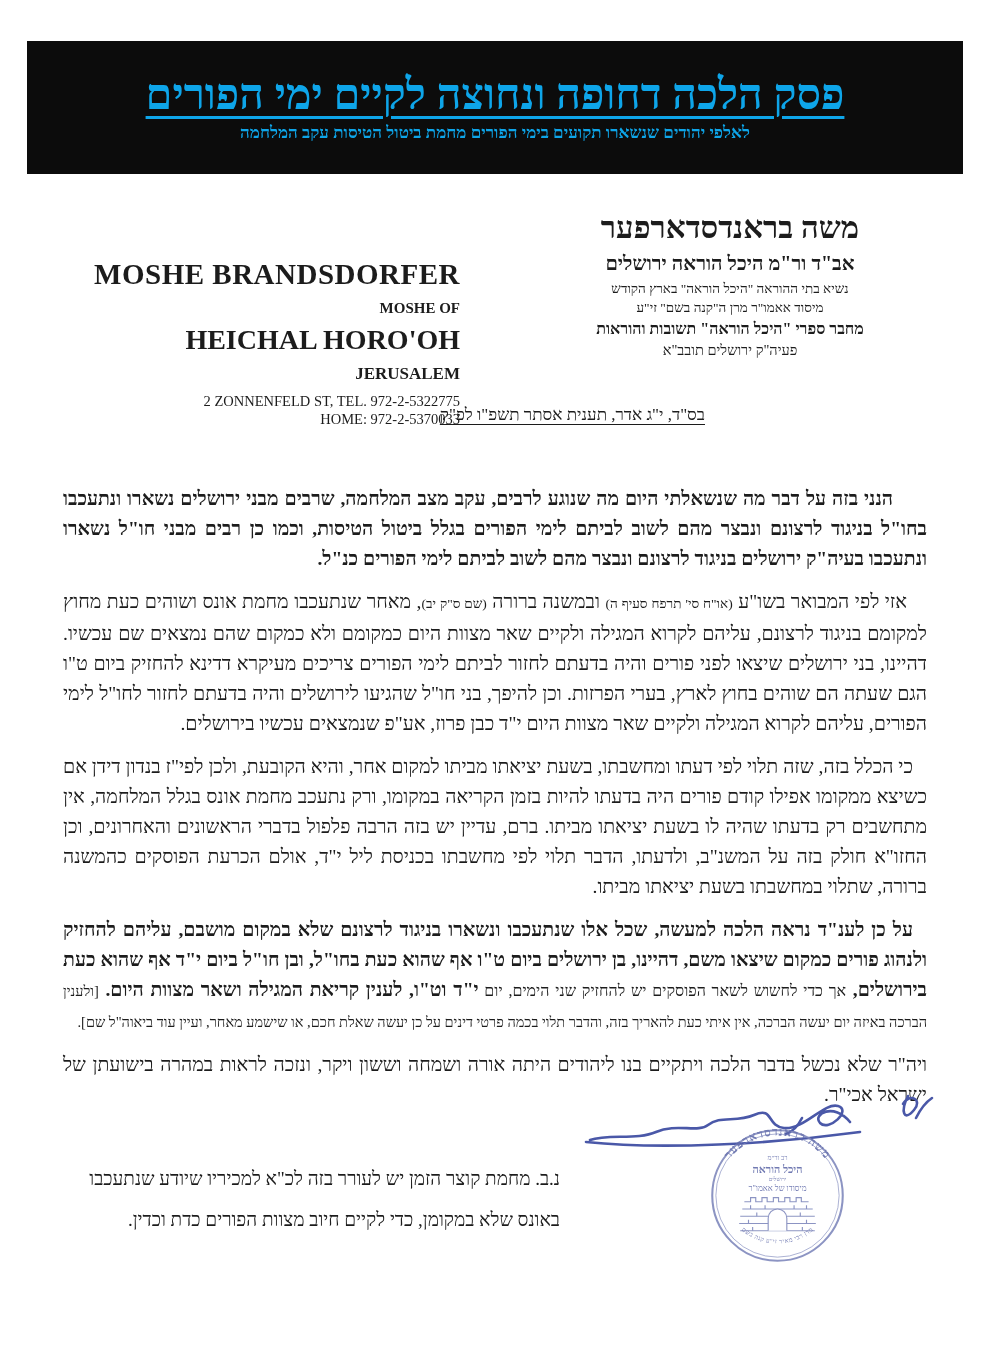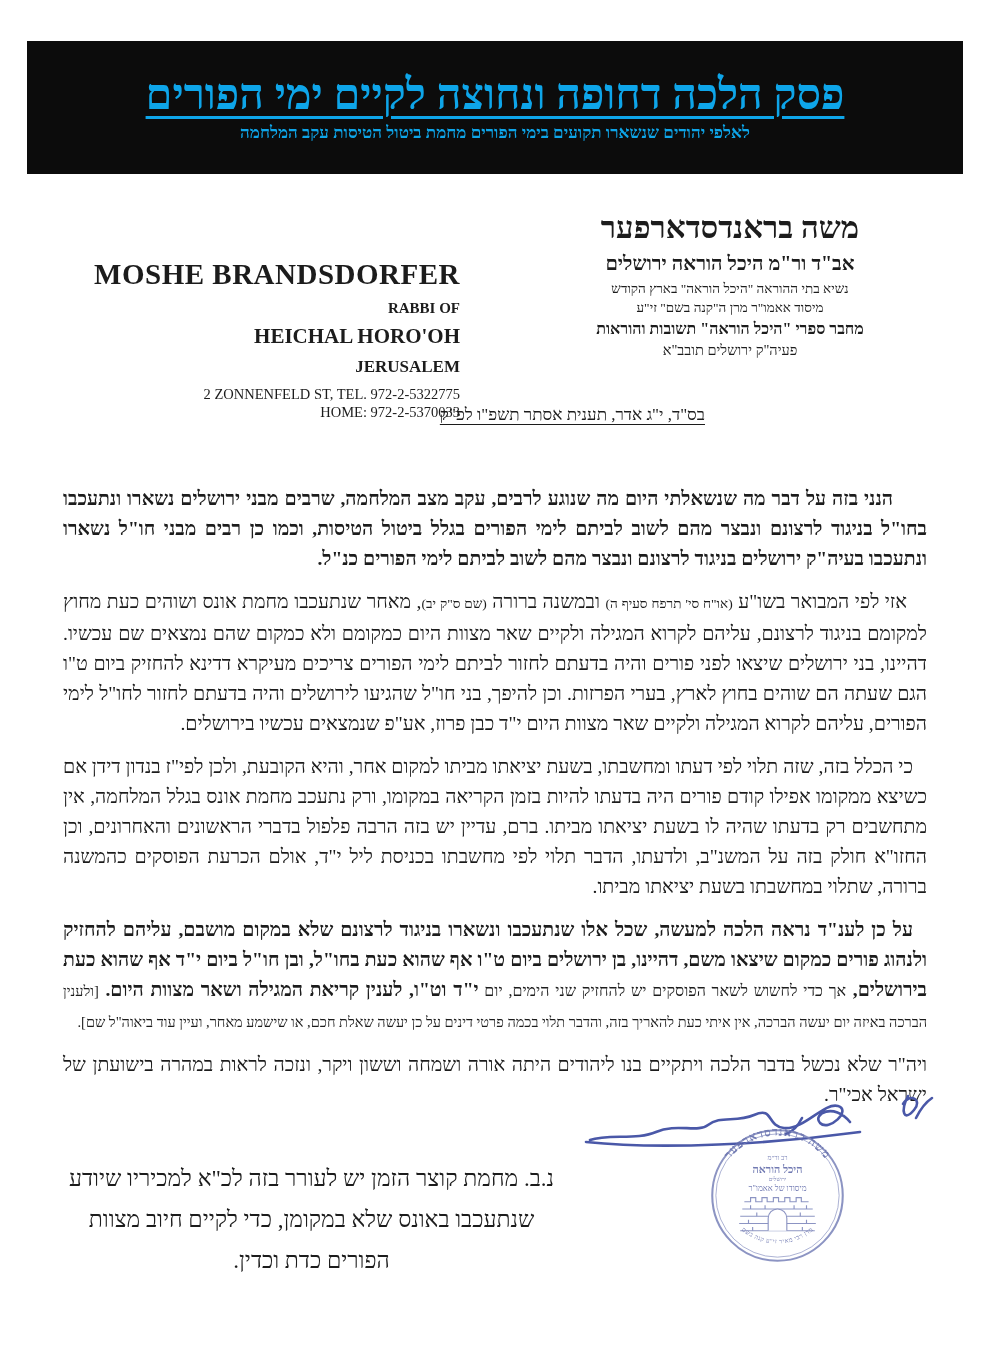--- a/index.html
+++ b/index.html
@@ -20,21 +20,21 @@
     text-decoration:underline;text-underline-offset:7px;text-decoration-thickness:3px;
     direction:rtl;white-space:nowrap;
   }
   .banner-subtitle{
     font-size:17px;font-weight:700;direction:rtl;white-space:nowrap;
   }
   
   .lh-en{position:absolute;left:60px;top:218px;width:400px;text-align:right;margin-top:40px;}
   .lh-en .name{font-size:29px;font-weight:700;letter-spacing:.5px;}
   .lh-en .rabbi-of{font-size:15px;font-weight:700;margin-top:9px;}
-  .lh-en .org{font-size:21px;font-weight:700;margin-top:7px;}
+  .lh-en .org{font-size:28px;font-weight:700;margin-top:7px;}
   .lh-en .city{font-size:17px;font-weight:700;margin-top:8px;}
   .lh-en .addr{font-size:14.5px;margin-top:9px;}
   .lh-en .home{font-size:14.5px;margin-top:1px;}
   .lh-he{position:absolute;left:525px;top:210px;width:410px;text-align:center;direction:rtl;}
   .lh-he .name{font-size:31px;font-weight:700;}
   .lh-he .title2{font-size:20px;font-weight:700;margin-top:6px;}
   .lh-he .sub1{font-size:13.5px;margin-top:6px;}
   .lh-he .sub2{font-size:13.5px;margin-top:3px;}
   .lh-he .sub3{font-size:16px;font-weight:700;margin-top:4px;}
   .lh-he .sub4{font-size:14.5px;margin-top:4px;}
@@ -56,36 +56,36 @@
   .p4{text-indent:14px;}
   .seg-small{font-size:13.5px;}
   .seg-reg{font-weight:400;font-size:16px;}
   .seg-bracket{font-weight:400;font-size:14.5px;}
   
   .signature{position:absolute;left:552px;top:1088px;width:385px;height:72px;}
   .stamp{position:absolute;left:705px;top:1123px;width:145px;height:145px;opacity:.88;}
   
   .ps-note{
     position:absolute;left:63px;top:1158px;width:497px;direction:rtl;
-    text-align:center;font-size:23px;line-height:41px;
+    text-align:right;font-size:19px;line-height:41px;
   }
 </style>
 </head>
 <body>
 
 <div class="page">
 
   <div class="banner">
     <div class="banner-title">פסק הלכה דחופה ונחוצה לקיים ימי הפורים</div>
     <div class="banner-subtitle">לאלפי יהודים שנשארו תקועים בימי הפורים מחמת ביטול הטיסות עקב המלחמה</div>
   </div>
 
   <div class="lh-en">
     <div class="name">MOSHE BRANDSDORFER</div>
-    <div class="rabbi-of">RABBI OF</div>
+    <div class="rabbi-of">MOSHE OF</div>
     <div class="org">HEICHAL HORO'OH</div>
     <div class="city">JERUSALEM</div>
     <div class="addr">2 ZONNENFELD ST, TEL. 972-2-5322775</div>
     <div class="home">HOME: 972-2-5370033</div>
   </div>
 
   <div class="lh-he">
     <div class="name">משה בראנדסדארפער</div>
     <div class="title2">אב"ד ור"מ היכל הוראה ירושלים</div>
     <div class="sub1">נשיא בתי ההוראה "היכל הוראה" בארץ הקודש</div>

